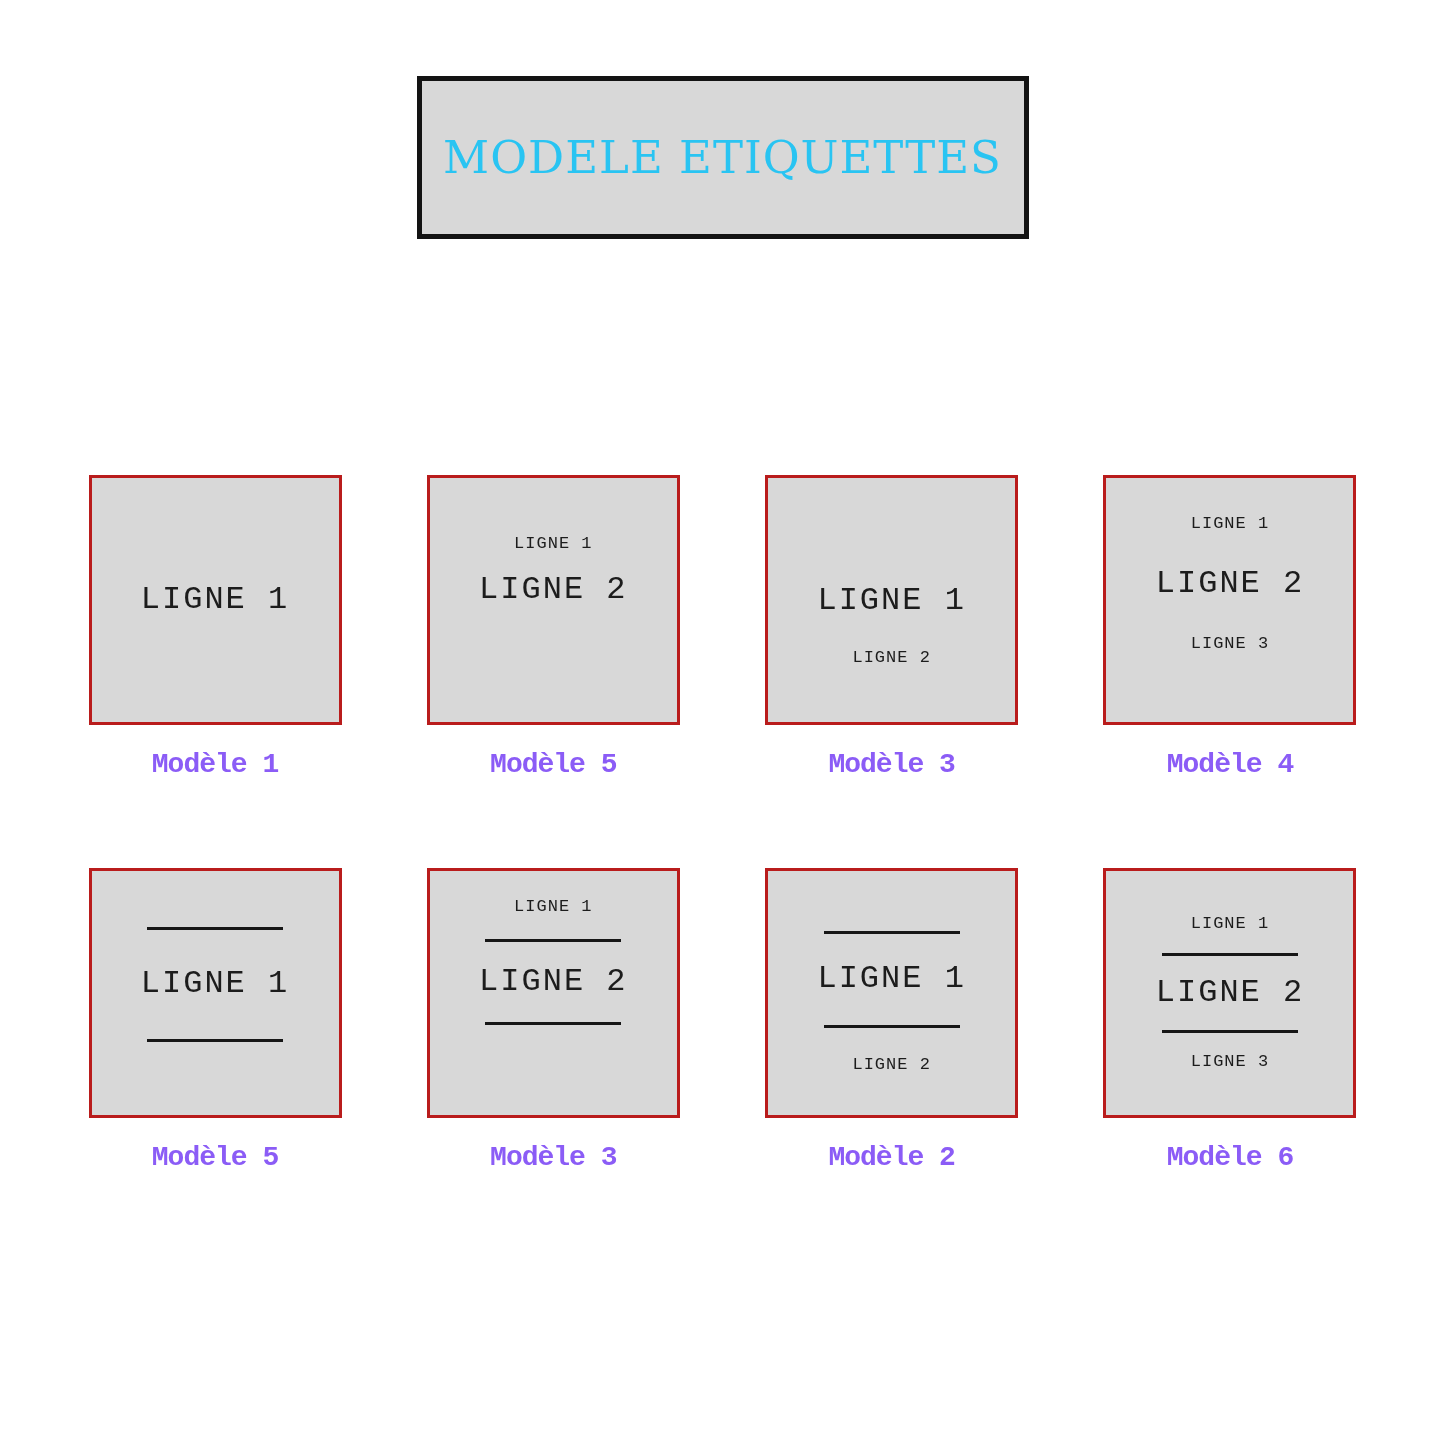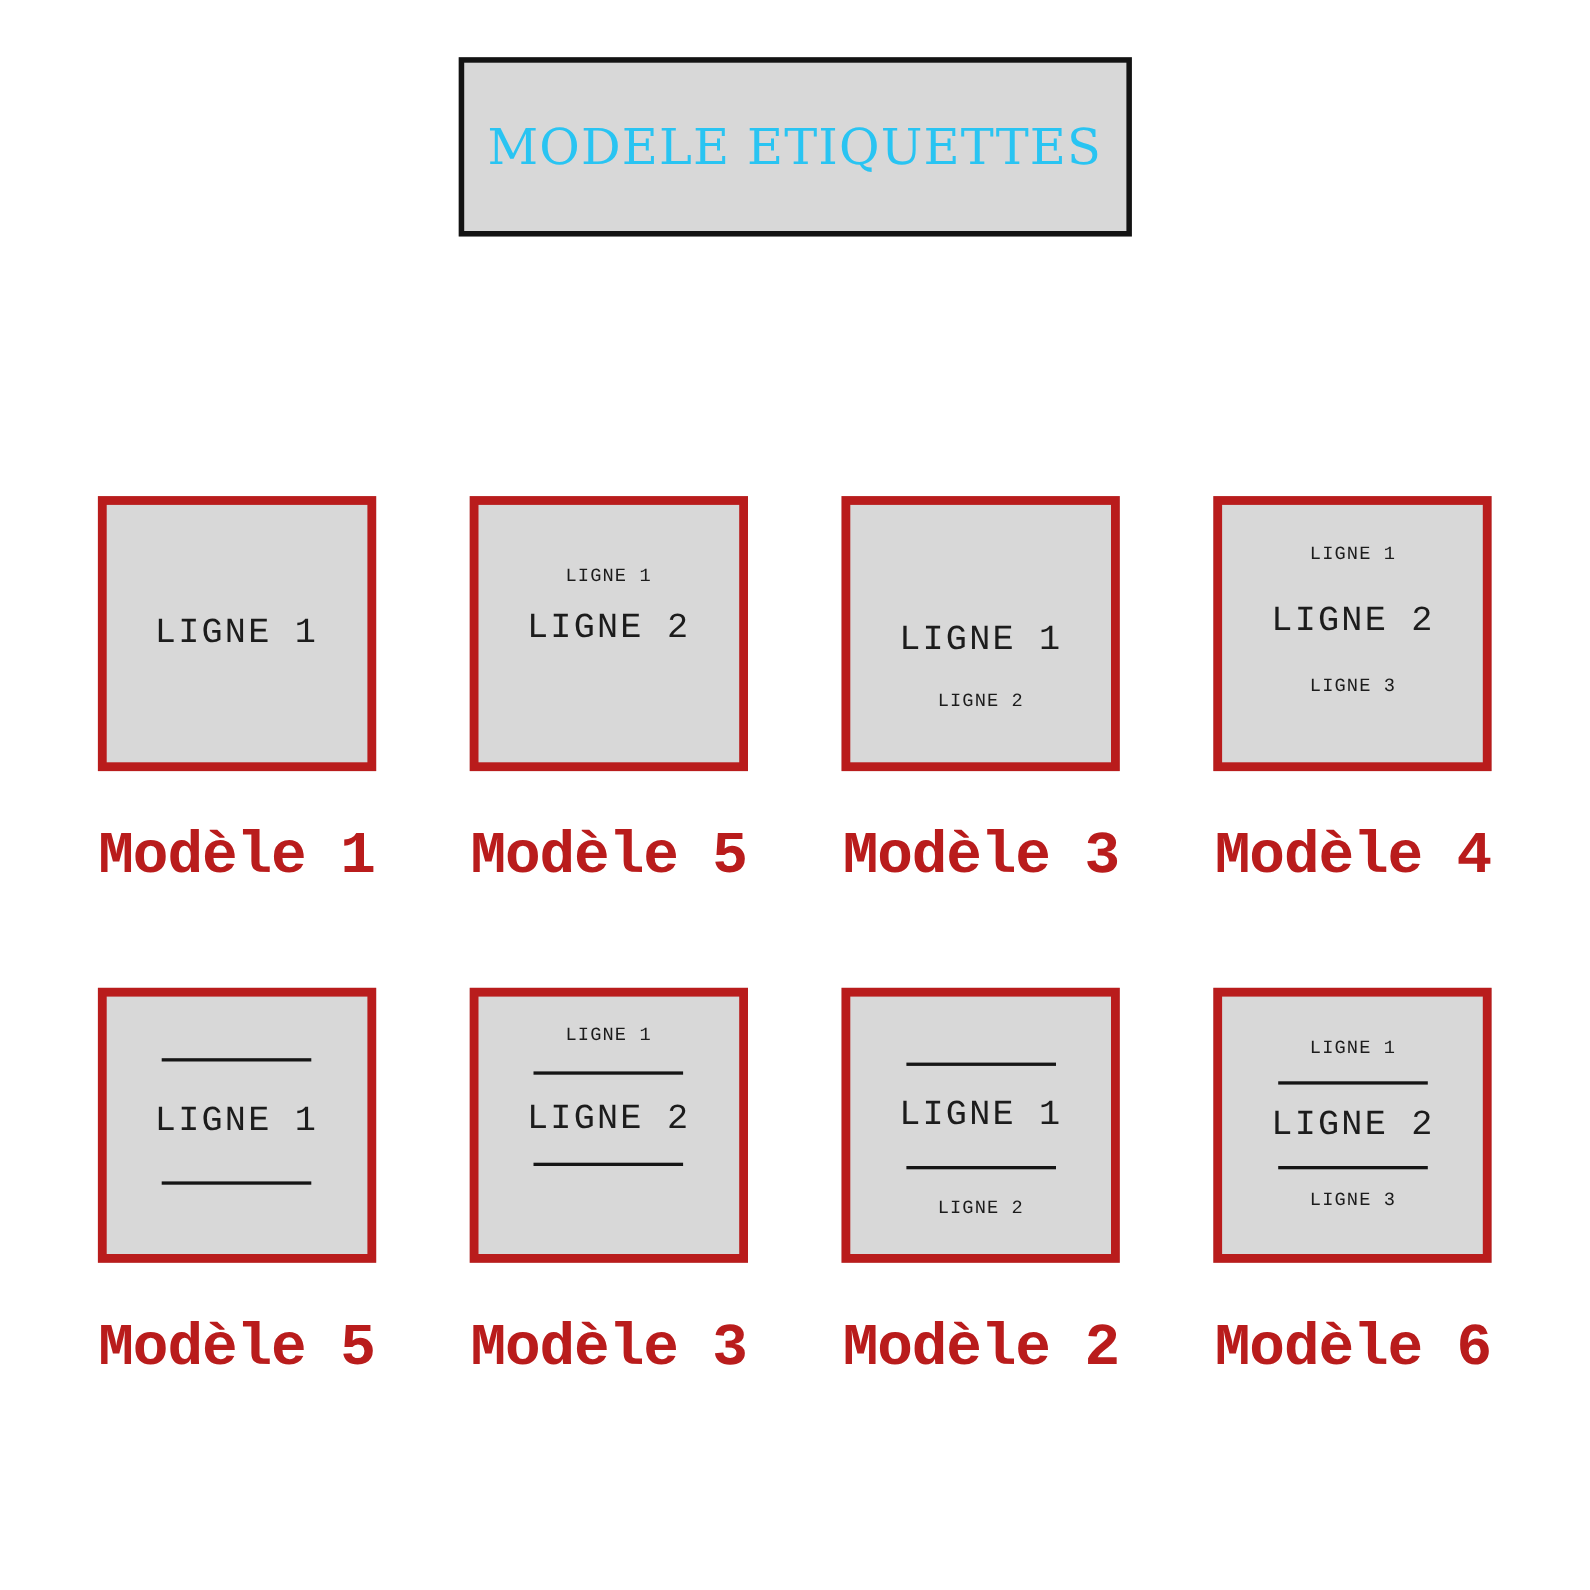--- a/index.html
+++ b/index.html
@@ -7,21 +7,21 @@
   .canvas {
     position:relative;
     width:1445px; height:1445px;
     background:#ffffff;
     overflow:hidden;
     font-family:"Liberation Mono", monospace;
   }
   
   .title-box {
     width:612px; height:163px;
-    margin:52px auto 0;
+    margin:76px auto 0;
     background:#d8d8d8;
     border:5px solid #131313;
     display:flex; flex-direction:column;
     justify-content:center; align-items:center;
     gap:6px;
   }
   .title-line {
     font-family:"DejaVu Serif", serif;
     font-size:45px;
     color:#29c4f2;
@@ -30,30 +30,30 @@
     text-align:center;
   }
   
   .models-grid { width:1268px; margin:236px auto 0; }
   .model-row { display:flex; justify-content:space-between; }
   .model-row + .model-row { margin-top:88px; }
   .model-card { width:253px; display:flex; flex-direction:column; align-items:center; }
   .square {
     width:253px; height:250px;
     background:#d8d8d8;
-    border:8px solid #b91c1c;
+    border:3px solid #b91c1c;
     display:flex; flex-direction:column; align-items:center;
   }
   .caption {
-    margin-top:48px;
+    margin-top:24px;
     font-family:"Liberation Mono", monospace;
     font-weight:bold;
-    font-size:54px;
+    font-size:28px;
     letter-spacing:-1px;
-    color:#b91c1c;
+    color:#8b5cf6;
     white-space:nowrap;
   }
   
   .text-big {
     font-size:32px; letter-spacing:2px;
     color:#1c1c1c; line-height:1.15; white-space:nowrap;
   }
   .text-small {
     font-size:17px; letter-spacing:1px;
     color:#1c1c1c; line-height:1.15; white-space:nowrap;

